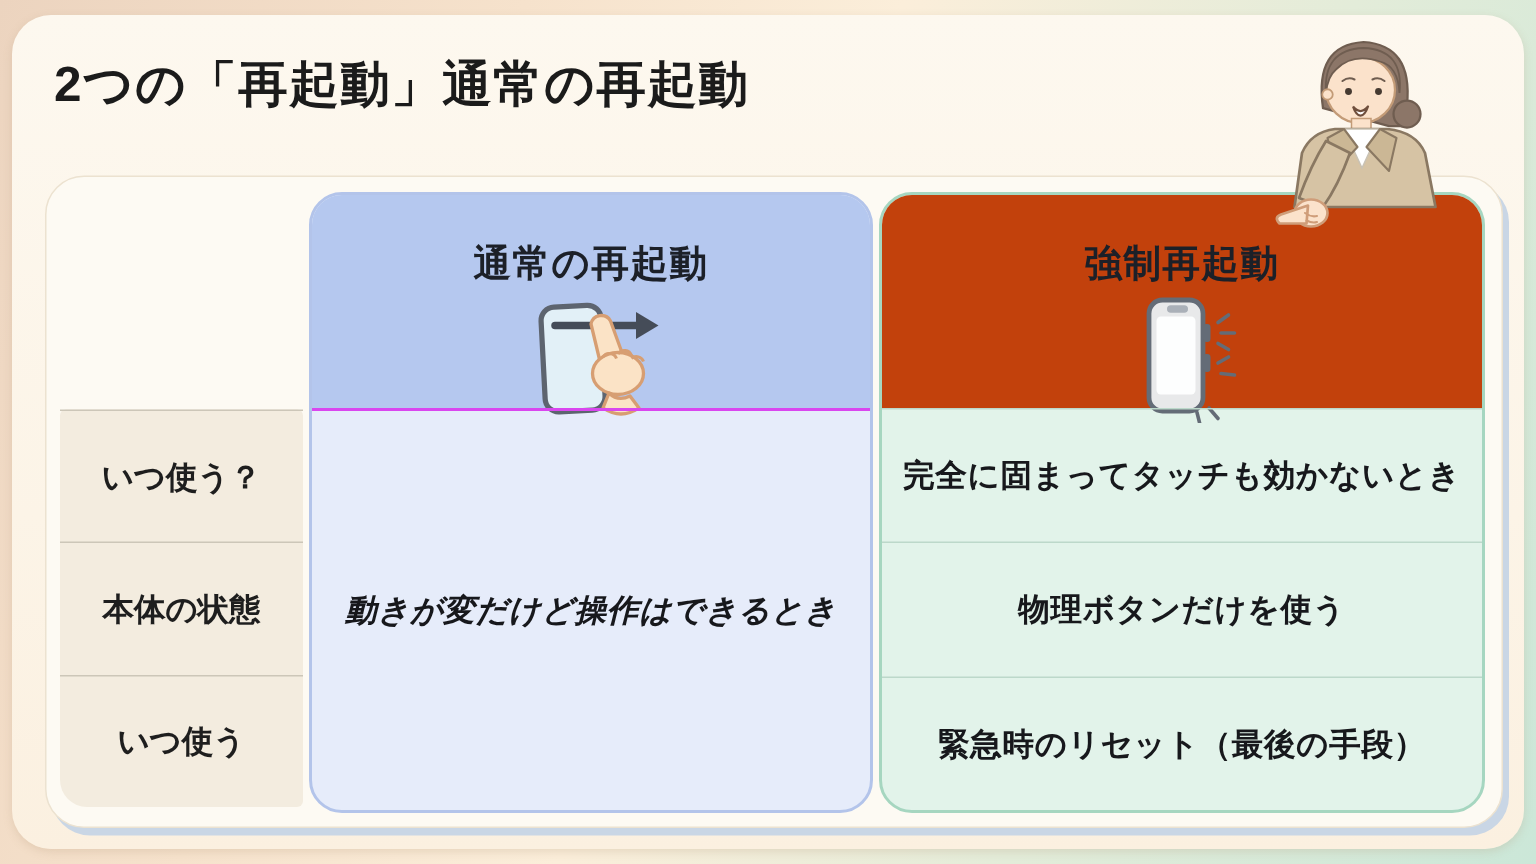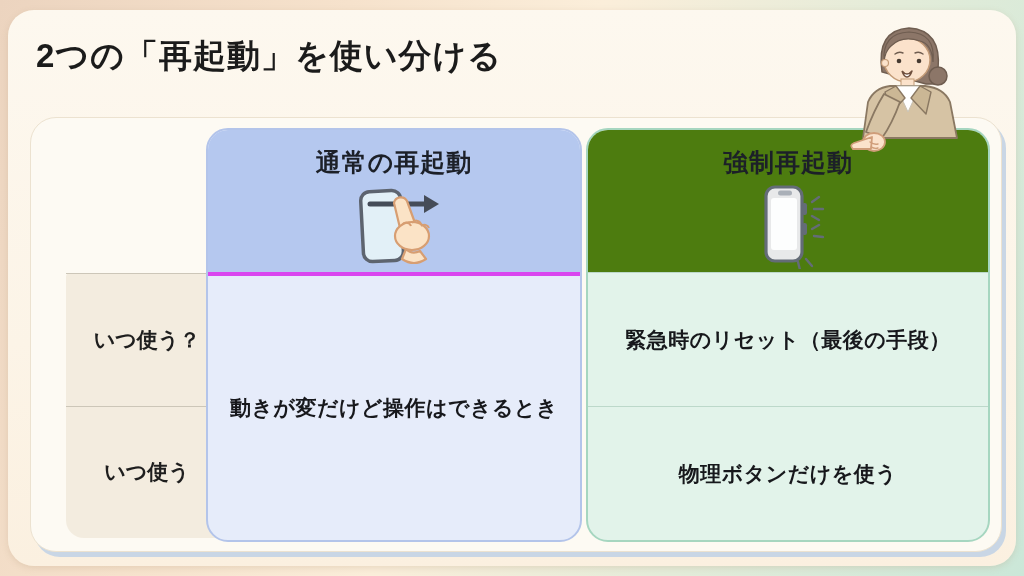--- a/index.html
+++ b/index.html
@@ -21,63 +21,64 @@
     font-size:33px;font-weight:800;color:#1b1b1b;letter-spacing:1px;
   }
   .table-card{
     position:absolute;left:22px;top:107px;width:970px;height:433px;
     background:#fdfaf3;border:1px solid #ece2d0;border-radius:26px;
     box-shadow:4px 5px 0 #c9d6e5;
   }
   .label-col{
     position:absolute;left:9px;top:155px;width:162px;height:265px;
     background:#f3ecdf;border-radius:4px 4px 4px 18px;
-    display:flex;flex-direction:column;margin-left:26px;
+    display:flex;flex-direction:column;
   }
   .label-cell{
     flex:1;display:flex;align-items:center;justify-content:center;
     border-top:1px solid #ccc6b8;
     font-size:21px;font-weight:bold;color:#1e1e1e;
   }
   .panel{
     position:absolute;top:10px;height:410px;border-radius:22px;overflow:hidden;
     display:flex;flex-direction:column;
   }
   .panel-blue{left:175px;width:372px;background:#e6ecfa;border:2px solid #b3c4ea;}
   .panel-green{left:555px;width:400px;background:#e2f3ea;border:2px solid #a6d6c0;}
   .panel-header{
     height:142px;flex:none;display:flex;flex-direction:column;align-items:center;
   }
   .panel-blue .panel-header{background:#b5c8ef;}
-  .panel-green .panel-header{background:#4d7c0f;font-family:Liberation Serif, serif;}
+  .panel-green .panel-header{background:#c2410c;font-family:Liberation Serif, serif;}
   .panel-title{
-    margin-top:16px;font-size:25px;font-weight:800;color:#1c2028;letter-spacing:1px;
+    margin-top:29px;font-size:25px;font-weight:800;color:#1c2028;letter-spacing:1px;
   }
   .panel-icon{flex:none;margin-top:2px;}
   .cell{
     flex:1;display:flex;align-items:center;justify-content:center;
     font-size:21px;font-weight:bold;color:#17181c;text-align:center;padding:0 6px;
     letter-spacing:0.5px;
   }
-  .panel-blue .cell{border-top:4px solid #d946ef;}
+  .panel-blue .cell{border-top:2px solid #d946ef;font-style:italic;}
   .panel-green .cell{border-top:1px solid #bcd8ca;}
   .woman{position:absolute;left:822px;top:6px;z-index:6;}
 </style>
 </head>
 <body>
 
 <div class="stage">
   <div class="big-card">
 
-    <h1 class="page-title">2つの「再起動」を使い分ける</h1>
+    <h1 class="page-title">2つの「再起動」通常の再起動</h1>
 
     <div class="table-card">
 
       <div class="label-col">
         <div class="label-cell">いつ使う？</div>
+        <div class="label-cell">本体の状態</div>
         <div class="label-cell">いつ使う</div>
       </div>
 
       <div class="panel panel-blue">
         <div class="panel-header">
           <div class="panel-title">通常の再起動</div>
           <svg class="panel-icon" width="112" height="88" viewBox="0 0 112 88">
             <g transform="rotate(-3 45 44)">
               <rect x="24" y="10" width="40" height="70" rx="9" fill="#e2f0f7" stroke="#5d646f" stroke-width="3.5"></rect>
             </g>
@@ -107,22 +108,23 @@
               <path d="M72 21 l7 -5"></path>
               <path d="M74 28 l9 0"></path>
               <path d="M72 35 l7 4"></path>
               <path d="M72 48 l7 -4"></path>
               <path d="M74 55 l9 1"></path>
               <path d="M66 78 l6 7"></path>
               <path d="M58 81 l2 8"></path>
             </g>
           </svg>
         </div>
+        <div class="cell">完全に固まってタッチも効かないとき</div>
+        <div class="cell">物理ボタンだけを使う</div>
         <div class="cell">緊急時のリセット（最後の手段）</div>
-        <div class="cell">物理ボタンだけを使う</div>
       </div>
 
     </div>
 
     <svg class="woman" width="160" height="146" viewBox="0 0 160 146">
 
       <path d="M52 56 Q46 14 79 12 Q112 14 108 54 Q114 62 108 68 L96 68 Z" fill="#8c7668" stroke="#6f5d50" stroke-width="1.5"></path>
       <circle cx="108" cy="60" r="9" fill="#8c7668" stroke="#6f5d50" stroke-width="1.5"></circle>
 
       <ellipse cx="77" cy="44" rx="23" ry="22" fill="#fbe2cb" stroke="#c39b77" stroke-width="1.5"></ellipse>

